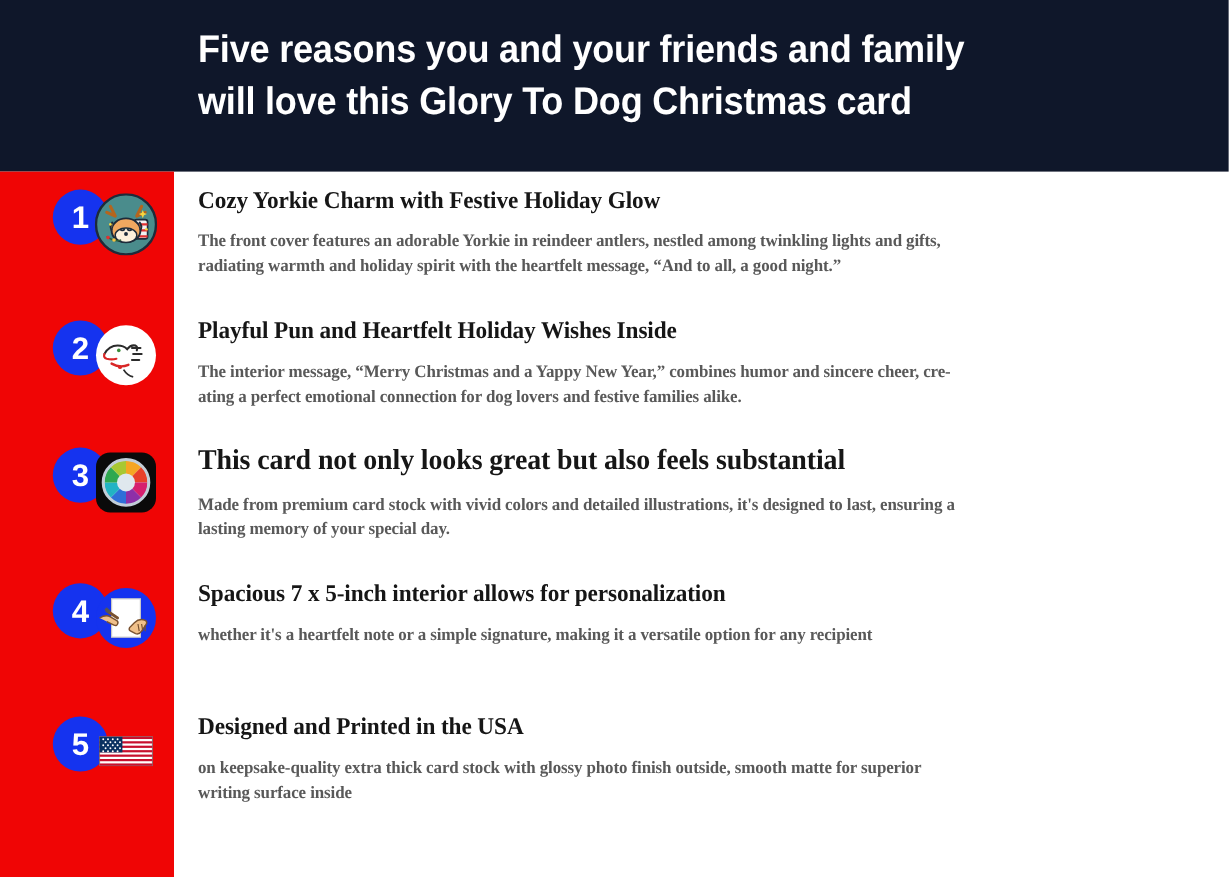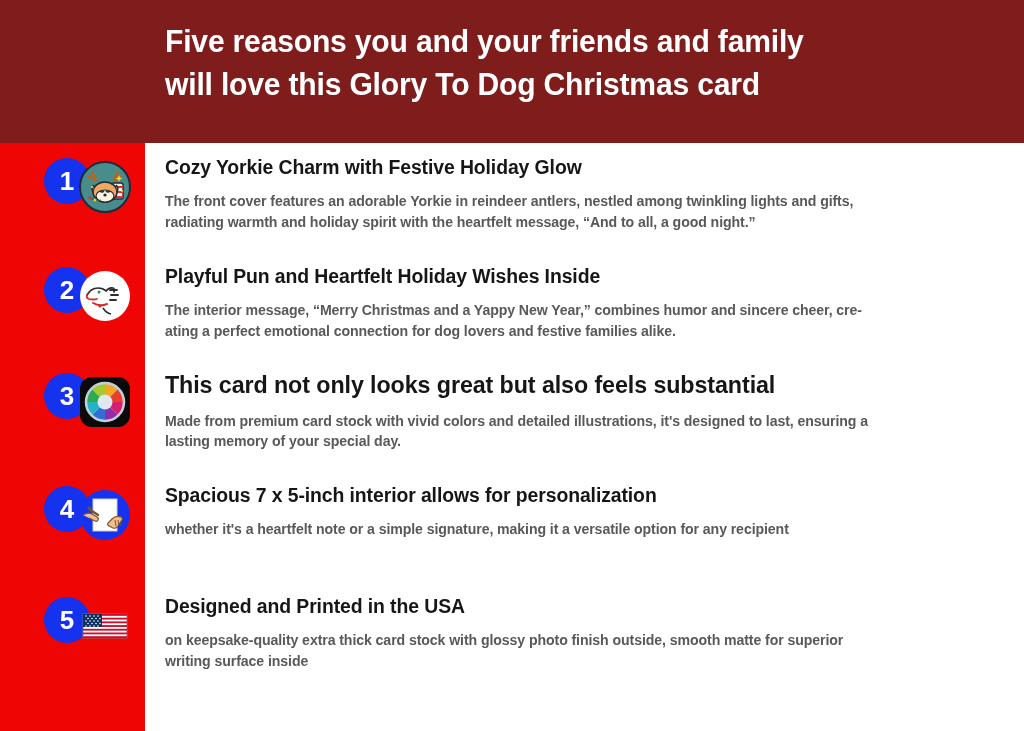--- a/index.html
+++ b/index.html
@@ -81,20 +81,21 @@
     width:52px; height:52px;
     z-index:2;
   }
   .row-icon svg { display:block; width:52px; height:52px; }
 
   
   .row-text {
     position:absolute;
     left:165px; top:0;
     width:838px;
+    font-family:Liberation Serif, serif;
   }
   .row-heading {
     color:#161616;
     font-size:20px;
     font-weight:bold;
     line-height:1.15;
     letter-spacing:-0.1px;
     transform:scaleX(0.97);
     transform-origin:left top;
   }
@@ -109,21 +110,21 @@
     transform:scaleX(0.975);
     transform-origin:left top;
     white-space:pre-line;
   }
 </style>
 </head>
 <body>
 
 <div id="infographic">
 
-  <div id="header" style="background: #7f1d1d;">
+  <div id="header" style="background: #0f172a;">
     <div id="header-title" style="color: rgb(255, 255, 255);">Five reasons you and your friends and family
 will love this Glory To Dog Christmas card</div>
   </div>
 
   <div id="sidebar" style="background: rgb(240, 5, 5);"></div>
 
   <div id="reason-list">
       <div class="reason-row" style="top: 13px;">
         <div class="row-marker">
           <div class="badge" style="background: rgb(21, 51, 239); color: rgb(255, 255, 255);">1</div>

